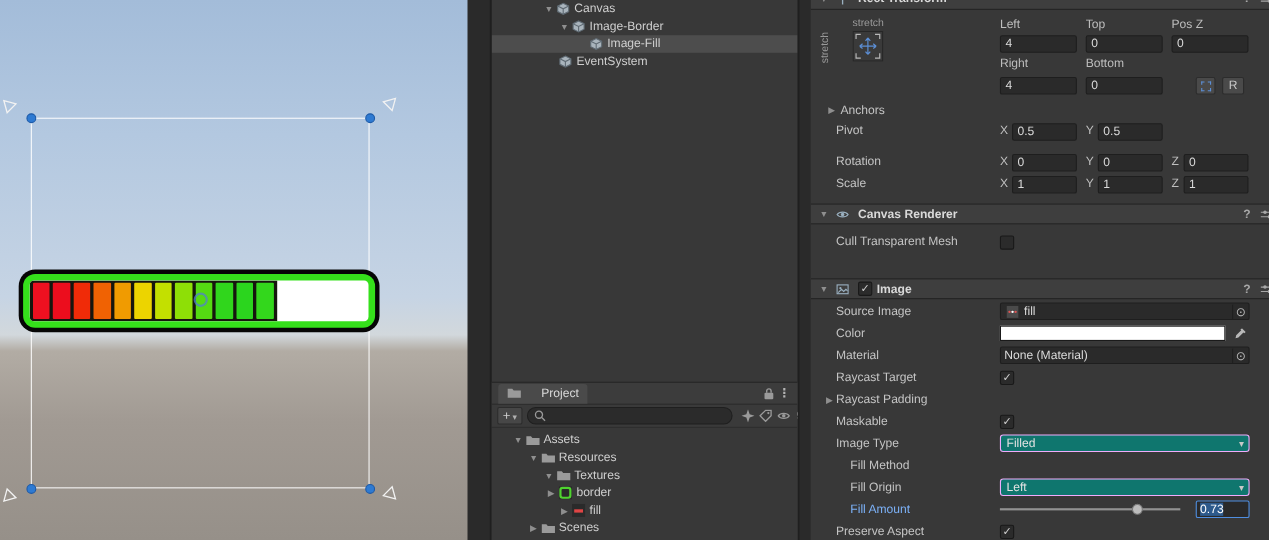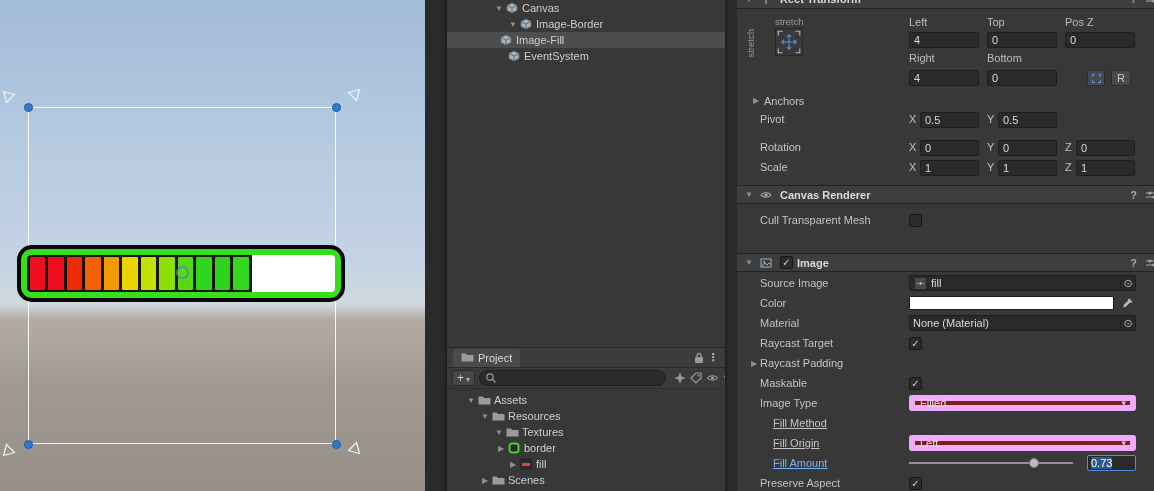--- a/index.html
+++ b/index.html
@@ -37,21 +37,21 @@
   .arr { width:12px; flex:0 0 12px; color:#8f8f8f; font-size:8px; text-align:center; }
   .arr.open::before { content:"▼"; }
   .arr.closed::before { content:"▶"; }
   .ic { width:14px; flex:0 0 14px; display:inline-flex; align-items:center; justify-content:center; margin-right:3px; }
   .lbl { color:#cfcfcf; }
   
   .project { position:absolute; left:0; top:347px; right:0; bottom:0; overflow:hidden;
     border-top:1px solid #262626; background:#383838; }
   .prj-header { height:20px; background:#3c3c3c; border-bottom:1px solid #2a2a2a;
     display:flex; align-items:center; padding:0 6px; }
-  .prj-tab { display:flex; align-items:center; gap:4px; background:#4a4a4a; height:18px;
+  .prj-tab { display:flex; align-items:center; gap:18px; background:#4a4a4a; height:18px;
     padding:0 8px; border-radius:3px 3px 0 0; color:#dadada; }
   .spacer { flex:1; }
   .kebab { width:12px; text-align:center; color:#b4b4b4; font-weight:bold; }
   .kebab::before { content:"⋮"; }
   .prj-toolbar { height:21px; background:#3a3a3a; border-bottom:1px solid #2e2e2e;
     display:flex; align-items:center; padding:0 5px; gap:4px; }
   .create-btn { display:flex; align-items:center; color:#d0d0d0; background:#474747;
     border:1px solid #2c2c2c; border-radius:2px; height:16px; padding:0 4px; font-size:12px; }
   .mini-arr::before { content:"▾"; font-size:8px; color:#b0b0b0; margin-left:2px; }
   .search-wrap { display:flex; align-items:center; gap:3px; background:#2b2b2b;
@@ -78,30 +78,30 @@
     line-height:14px; padding:0 4px; color:#dadada; }
   .ax { color:#c0c0c0; }
   .v-stretch { writing-mode:vertical-lr; transform:rotate(180deg); font-size:9.5px; color:#9a9a9a; }
   .mini-btn { background:#4a4a4a; border:1px solid #2c2c2c; border-radius:2px; height:16px;
     display:inline-flex; align-items:center; justify-content:center; color:#c8c8c8; }
   .bp-ic { width:9px; height:9px; border:1px dashed #5c8fd6; display:inline-block; }
   .prop-row { height:20px; display:flex; align-items:center; padding-left:23px; }
   .prop-row.sub { padding-left:36px; }
   .prop-row.fold { padding-left:11px; }
   .prop-lbl { width:149px; flex:0 0 149px; color:#c4c4c4; }
-  .prop-lbl.sub { width:136px; flex:0 0 136px;text-decoration:underline; }
+  .prop-lbl.sub { width:136px; flex:0 0 136px; }
   .prop-lbl.hot { color:#7cb1f7; }
   .cb { width:13px; height:13px; background:#2b2b2b; border:1px solid #191919; border-radius:2px;
     display:flex; align-items:center; justify-content:center; color:#d0d0d0; font-size:10px; }
   .cb.checked::after { content:"✓"; }
   .objf { width:227px; height:16px; background:#2a2a2a; border:1px solid #1e1e1e; border-radius:2px;
     display:flex; align-items:center; gap:4px; padding-left:3px; color:#dadada; }
   .obj-pick { margin-left:auto; width:15px; text-align:center; color:#b8b8b8;
     border-left:1px solid #1f1f1f; }
-  .dd { width:227px; height:16px; background:#7f1d1d; border:6px solid #f0abfc; border-radius:3px;
+  .dd { width:227px; height:16px; background:#0f766e; border:1px solid #f0abfc; border-radius:3px;
     display:flex; align-items:center; padding:0 5px; color:#e2e2e2; position:relative; }
   .dd::after { content:"▾"; position:absolute; right:4px; color:#c8c8c8; font-size:9px; }
   .color-ctrl { width:227px; display:flex; align-items:center; gap:6px; }
   .swatch { flex:1; height:14px; background:#ffffff; border:1px solid #1a1a1a; }
   .dropper { width:16px; height:16px; display:inline-flex; align-items:center; justify-content:center; }
   .slider { position:relative; width:172px; height:16px; flex:0 0 172px; }
   .slider-track { position:absolute; left:0; right:8px; top:7px; height:2px; background:#929292; }
   .slider-handle { position:absolute; top:3px; width:10px; height:10px; border-radius:50%;
     background:#bcbcbc; border:1px solid #7a7a7a; }
   .fa-fld { width:49px; height:16px; margin-left:6px; background:#2a2a2a;
@@ -175,21 +175,21 @@
       <div class="hrow" style="padding-left:60px">
         <span class="arr open"></span>
         <span class="ic">
             <svg width="12" height="12" viewBox="0 0 12 12">
               <path d="M6 1 L11 3.5 L11 8.5 L6 11 L1 8.5 L1 3.5 Z" fill="#a9b4bc" stroke="#5f6a73"></path>
               <path d="M1 3.5 L6 6 L11 3.5 M6 6 L6 11" stroke="#5f6a73" fill="none"></path>
             </svg>
           </span>
         <span class="lbl">Image-Border</span>
       </div>
-      <div class="hrow selected" style="padding-left:52px">
+      <div class="hrow selected" style="padding-left:88px">
         <span class="ic">
             <svg width="12" height="12" viewBox="0 0 12 12">
               <path d="M6 1 L11 3.5 L11 8.5 L6 11 L1 8.5 L1 3.5 Z" fill="#a9b4bc" stroke="#5f6a73"></path>
               <path d="M1 3.5 L6 6 L11 3.5 M6 6 L6 11" stroke="#5f6a73" fill="none"></path>
             </svg>
           </span>
         <span class="lbl">Image-Fill</span>
       </div>
       <div class="hrow" style="padding-left:60px">
         <span class="ic">

